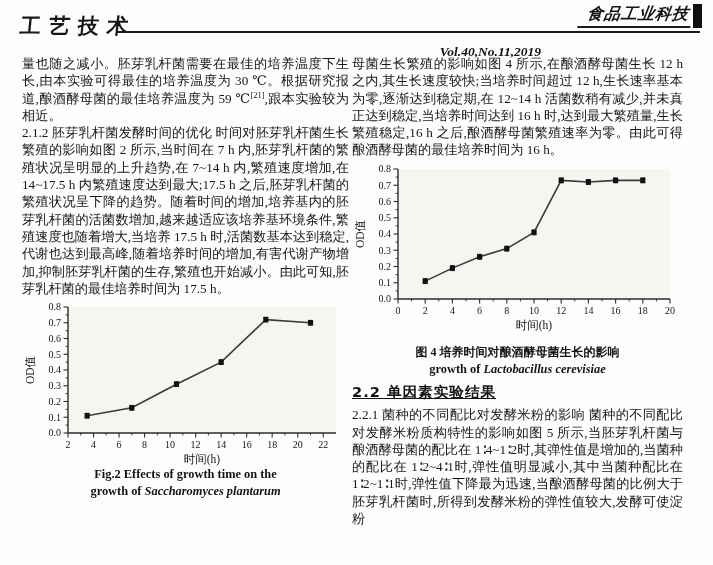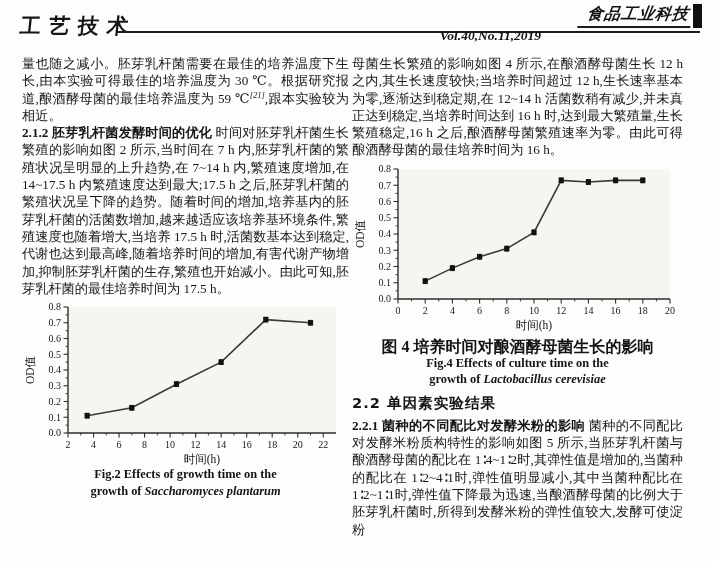--- a/index.html
+++ b/index.html
@@ -17,43 +17,43 @@
   }
   .hrule{position:absolute;left:116px;top:31px;width:584px;height:2px;background:#1c1c1c;}
   .logo-wrap{position:absolute;right:11px;top:2px;display:flex;align-items:flex-end;}
   .logo-text{
     font-size:16px;font-weight:bold;font-style:italic;letter-spacing:1px;
     border-bottom:2px solid #1c1c1c;padding:2px 3px 1px 8px;transform:skewX(-8deg);
     font-family:"DejaVu Sans",sans-serif;color:#141414;
   }
   .logo-bar{width:9px;height:24px;background:#101010;margin-left:1px;}
   .issue{
-    position:absolute;left:393px;top:28px;width:195px;text-align:center;
+    position:absolute;left:393px;top:44px;width:195px;text-align:center;
     font-style:italic;font-weight:bold;font-size:13.5px;color:#111;
   }
   
   .col{position:absolute;top:55px;}
   .col-left{left:22px;width:327px;}
   .col-right{left:352px;width:331px;}
   p.body{
     margin:0;font-size:13.2px;line-height:17.3px;text-align:justify;
     text-justify:inter-ideograph;color:#161616;
   }
-  p.body sup{font-size:8.5px;line-height:0;font-style:italic;}
-  .lead{font-weight:bold;}
+  p.body sup{font-size:8.5px;line-height:0;}
+  .lead{font-weight:normal;}
   
   .figure{margin-top:3px;text-align:center;}
   svg.chart{display:block;}
   svg.chart text{font-family:"Liberation Serif","DejaVu Serif",serif;}
-  .cap-zh{font-size:16px;font-weight:bold;margin-top:6px;line-height:17px;color:#141414;}
+  .cap-zh{font-size:12px;font-weight:bold;margin-top:12px;line-height:17px;color:#141414;}
   .cap-en{font-size:12.4px;font-weight:bold;line-height:16.5px;color:#141414;}
   .cap-en i{font-weight:bold;}
   .sec-head{
     font-size:14.6px;font-weight:bold;margin:6px 0 4px 0;color:#141414;
-    font-family:"DejaVu Sans",sans-serif;letter-spacing:1px;
+    font-family:"DejaVu Sans",sans-serif;letter-spacing:1px;text-decoration:underline;
   }
 </style>
 </head>
 <body>
 
 <div id="page">
 
   <div class="brand">工艺技术</div>
   <div class="hrule"></div>
   <div class="logo-wrap">
@@ -262,21 +262,20 @@
           <rect x="152.20000000000002" y="84.025" width="5.2" height="5.2" fill="#111111"></rect>
           <rect x="179.4" y="67.775" width="5.2" height="5.2" fill="#111111"></rect>
           <rect x="206.6" y="15.775" width="5.2" height="5.2" fill="#111111"></rect>
           <rect x="233.79999999999998" y="17.400000000000013" width="5.2" height="5.2" fill="#111111"></rect>
           <rect x="261" y="15.775" width="5.2" height="5.2" fill="#111111"></rect>
           <rect x="288.2" y="15.775" width="5.2" height="5.2" fill="#111111"></rect>
           <text x="182" y="166.5" text-anchor="middle" font-size="11.5" fill="#141414">时间(h)</text>
           <text transform="rotate(-90)" x="-72" y="12" text-anchor="middle" font-size="11.5" fill="#141414">OD值</text>
         </svg>
       <div class="cap-zh">图 4  培养时间对酿酒酵母菌生长的影响</div>
-      <div class="cap-en">Fig.4  Effects of culture time on the</div>
       <div class="cap-en"><span>growth of </span><i>Lactobacillus cerevisiae</i></div>
     </div>
 
     <div class="sec-head">2.2  单因素实验结果</div>
     <p class="body"><span class="lead">2.2.1 菌种的不同配比对发酵米粉的影响</span><span>  菌种的不同配比对发酵米粉质构特性的影响如图 5 所示,当胚芽乳杆菌与酿酒酵母菌的配比在 1∶4~1∶2时,其弹性值是增加的,当菌种的配比在 1∶2~4∶1时,弹性值明显减小,其中当菌种配比在 1∶2~1∶1时,弹性值下降最为迅速,当酿酒酵母菌的比例大于胚芽乳杆菌时,所得到发酵米粉的弹性值较大,发酵可使淀粉</span></p>
   </div>
 
 </div>
 
 </body></html>

